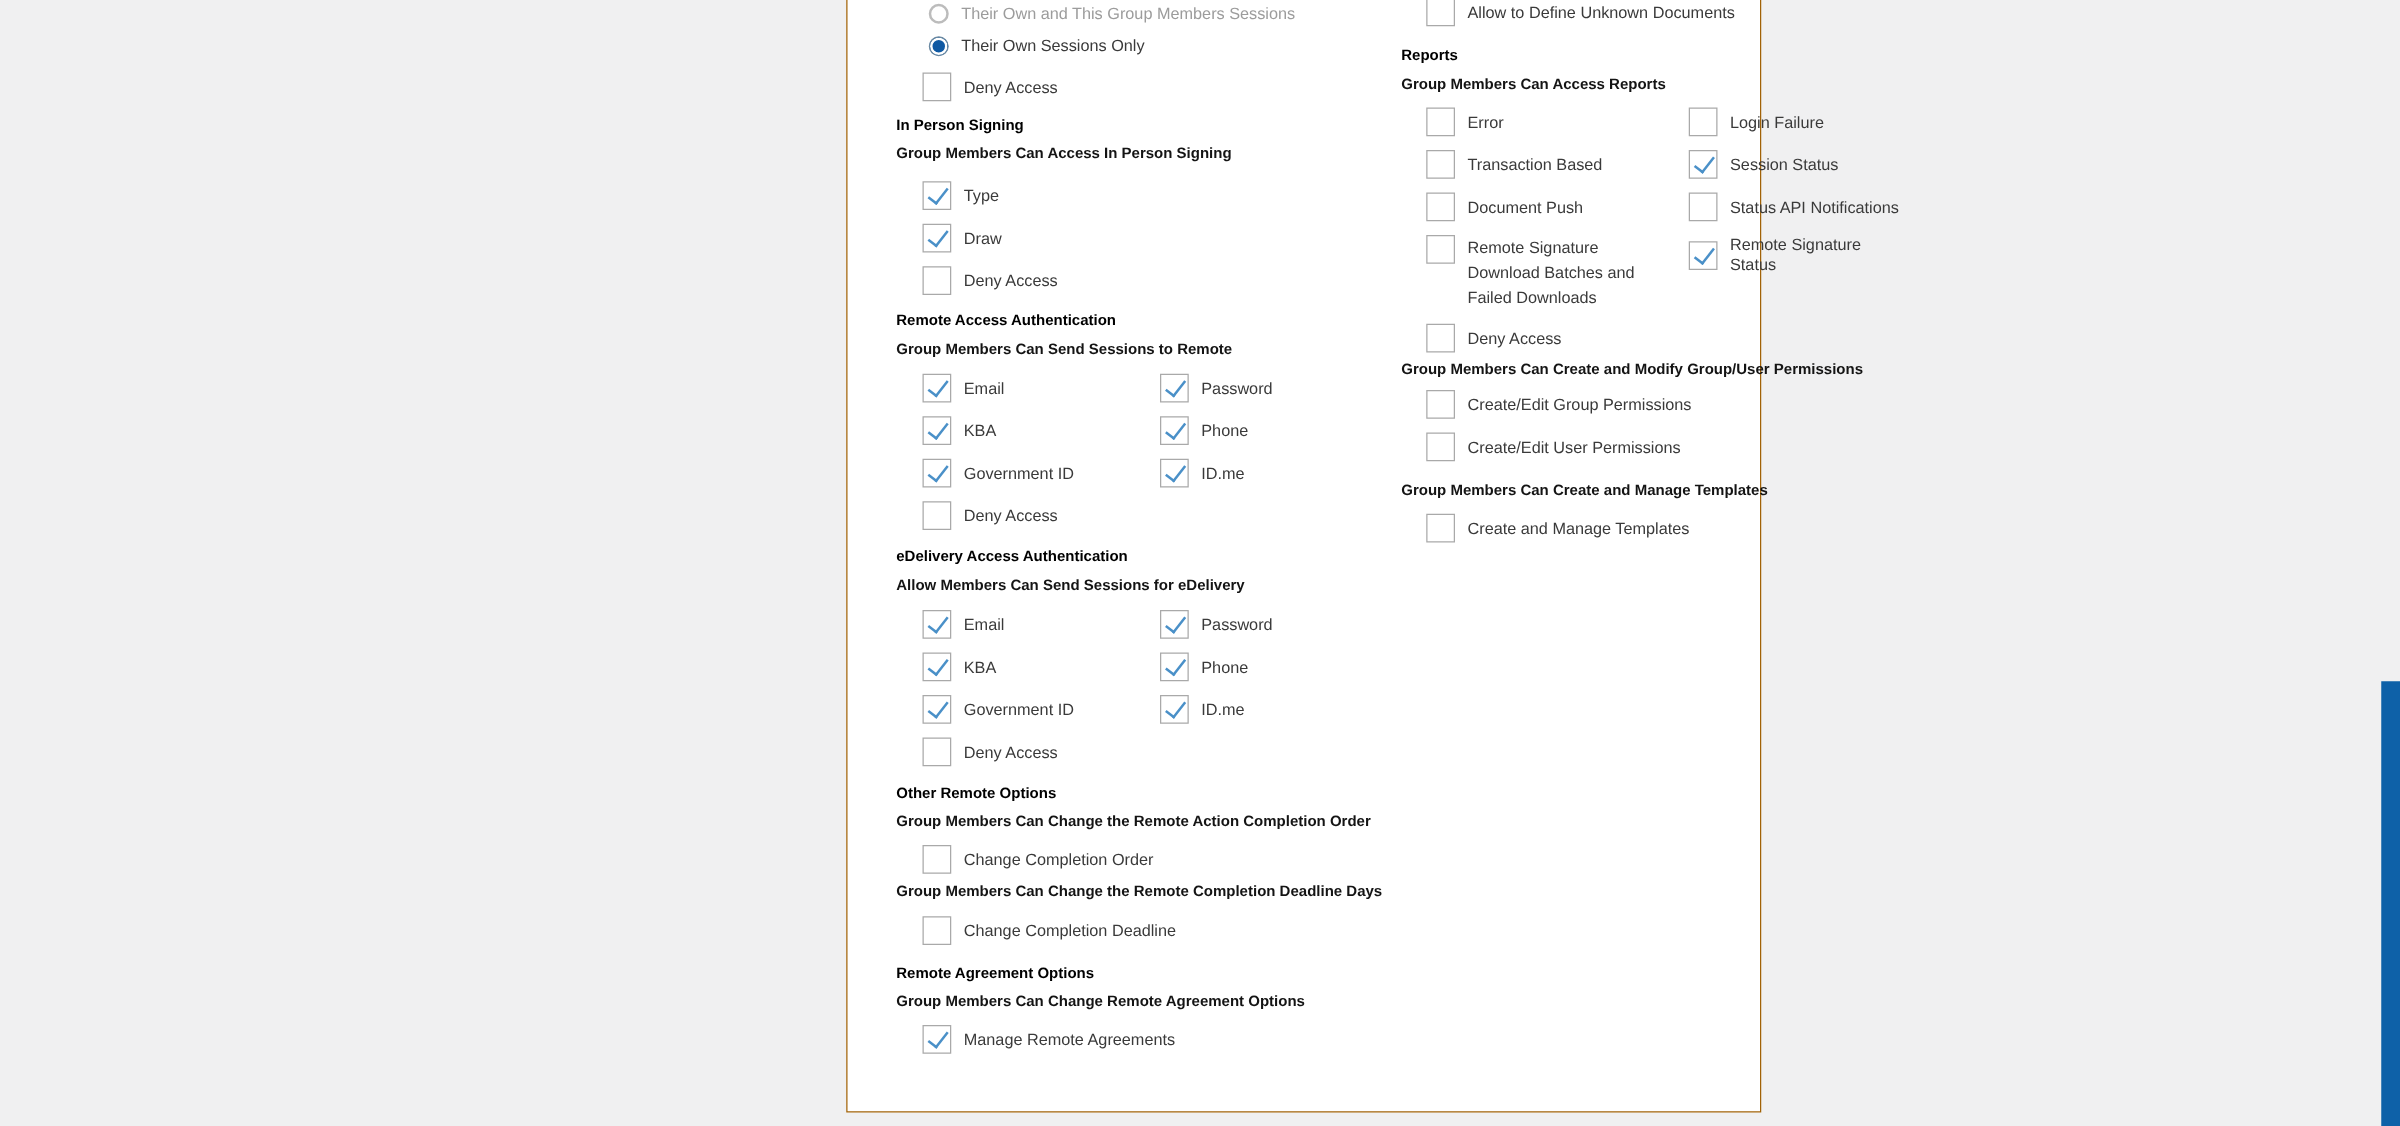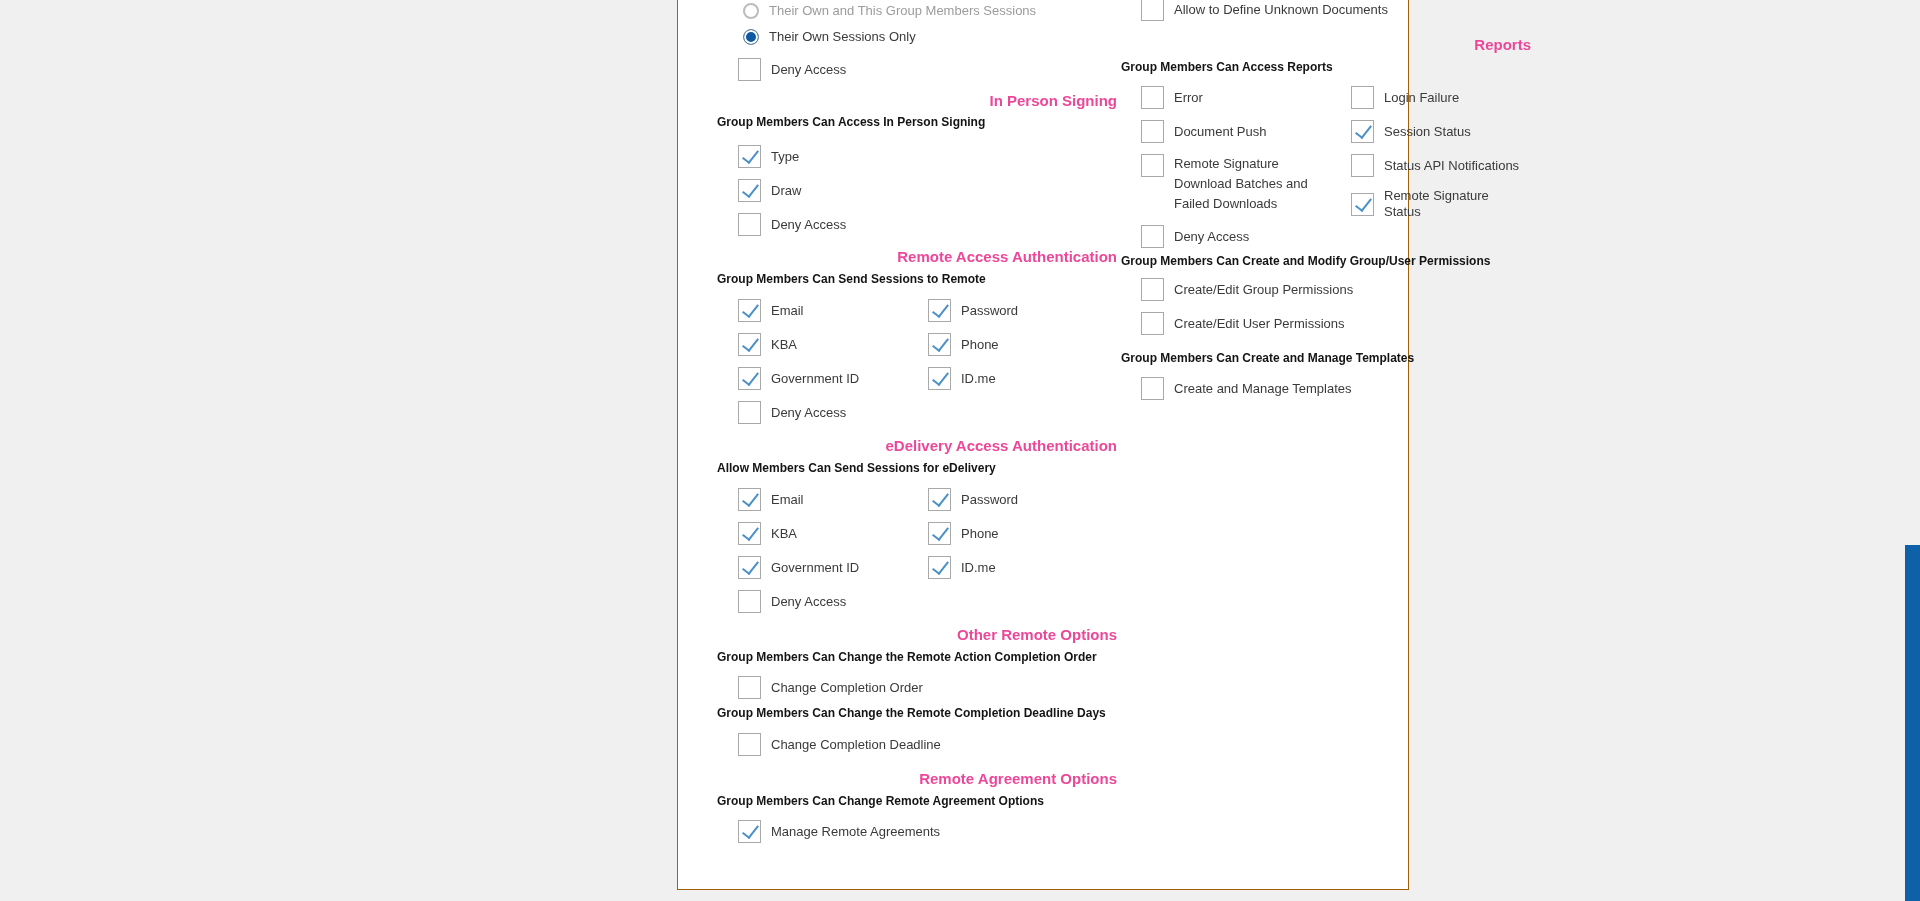--- a/index.html
+++ b/index.html
@@ -10,21 +10,21 @@
     -webkit-font-smoothing:antialiased;
   }
   .panel{
     position:absolute;left:677px;top:-1px;width:732px;height:891px;
     background:#ffffff;border:1px solid #a16207;box-sizing:border-box;
   }
   .col{position:absolute;top:0;}
   .col-left{left:39px;width:400px;}
   .col-right{left:443px;width:410px;}
 
-  .title{font-size:15px;font-weight:700;color:#ec4899;line-height:17px;text-align:right;}
+  .title{font-size:12px;font-weight:700;color:#000000;line-height:17px;}
   .subtitle{font-size:12px;font-weight:700;color:#141414;line-height:14px;}
   .label{font-size:13px;color:#3a3a3a;line-height:16px;}
   .label.muted{color:#9c9c9c;}
   .label.wrap{max-width:146px;line-height:20px;}
 
   .row{display:flex;align-items:center;gap:10px;}
   .row.top{align-items:flex-start;}
   .cb{
     width:23px;height:23px;box-sizing:border-box;flex:none;
     border:1px solid #a9a9a9;background:#fff;position:relative;
@@ -208,20 +208,24 @@
     <div class="subtitle sr1">Group Members Can Access Reports</div>
 
     <div class="stacks">
       <div class="stack">
         <div class="row">
           <span class="cb"></span>
           <span class="label">Error</span>
         </div>
         <div class="row">
           <span class="cb"></span>
+          <span class="label">Transaction Based</span>
+        </div>
+        <div class="row">
+          <span class="cb"></span>
           <span class="label">Document Push</span>
         </div>
         <div class="row top">
           <span class="cb"></span>
           <span class="label wrap">Remote Signature Download Batches and Failed Downloads</span>
         </div>
         <div class="row">
           <span class="cb"></span>
           <span class="label">Deny Access</span>
         </div>

